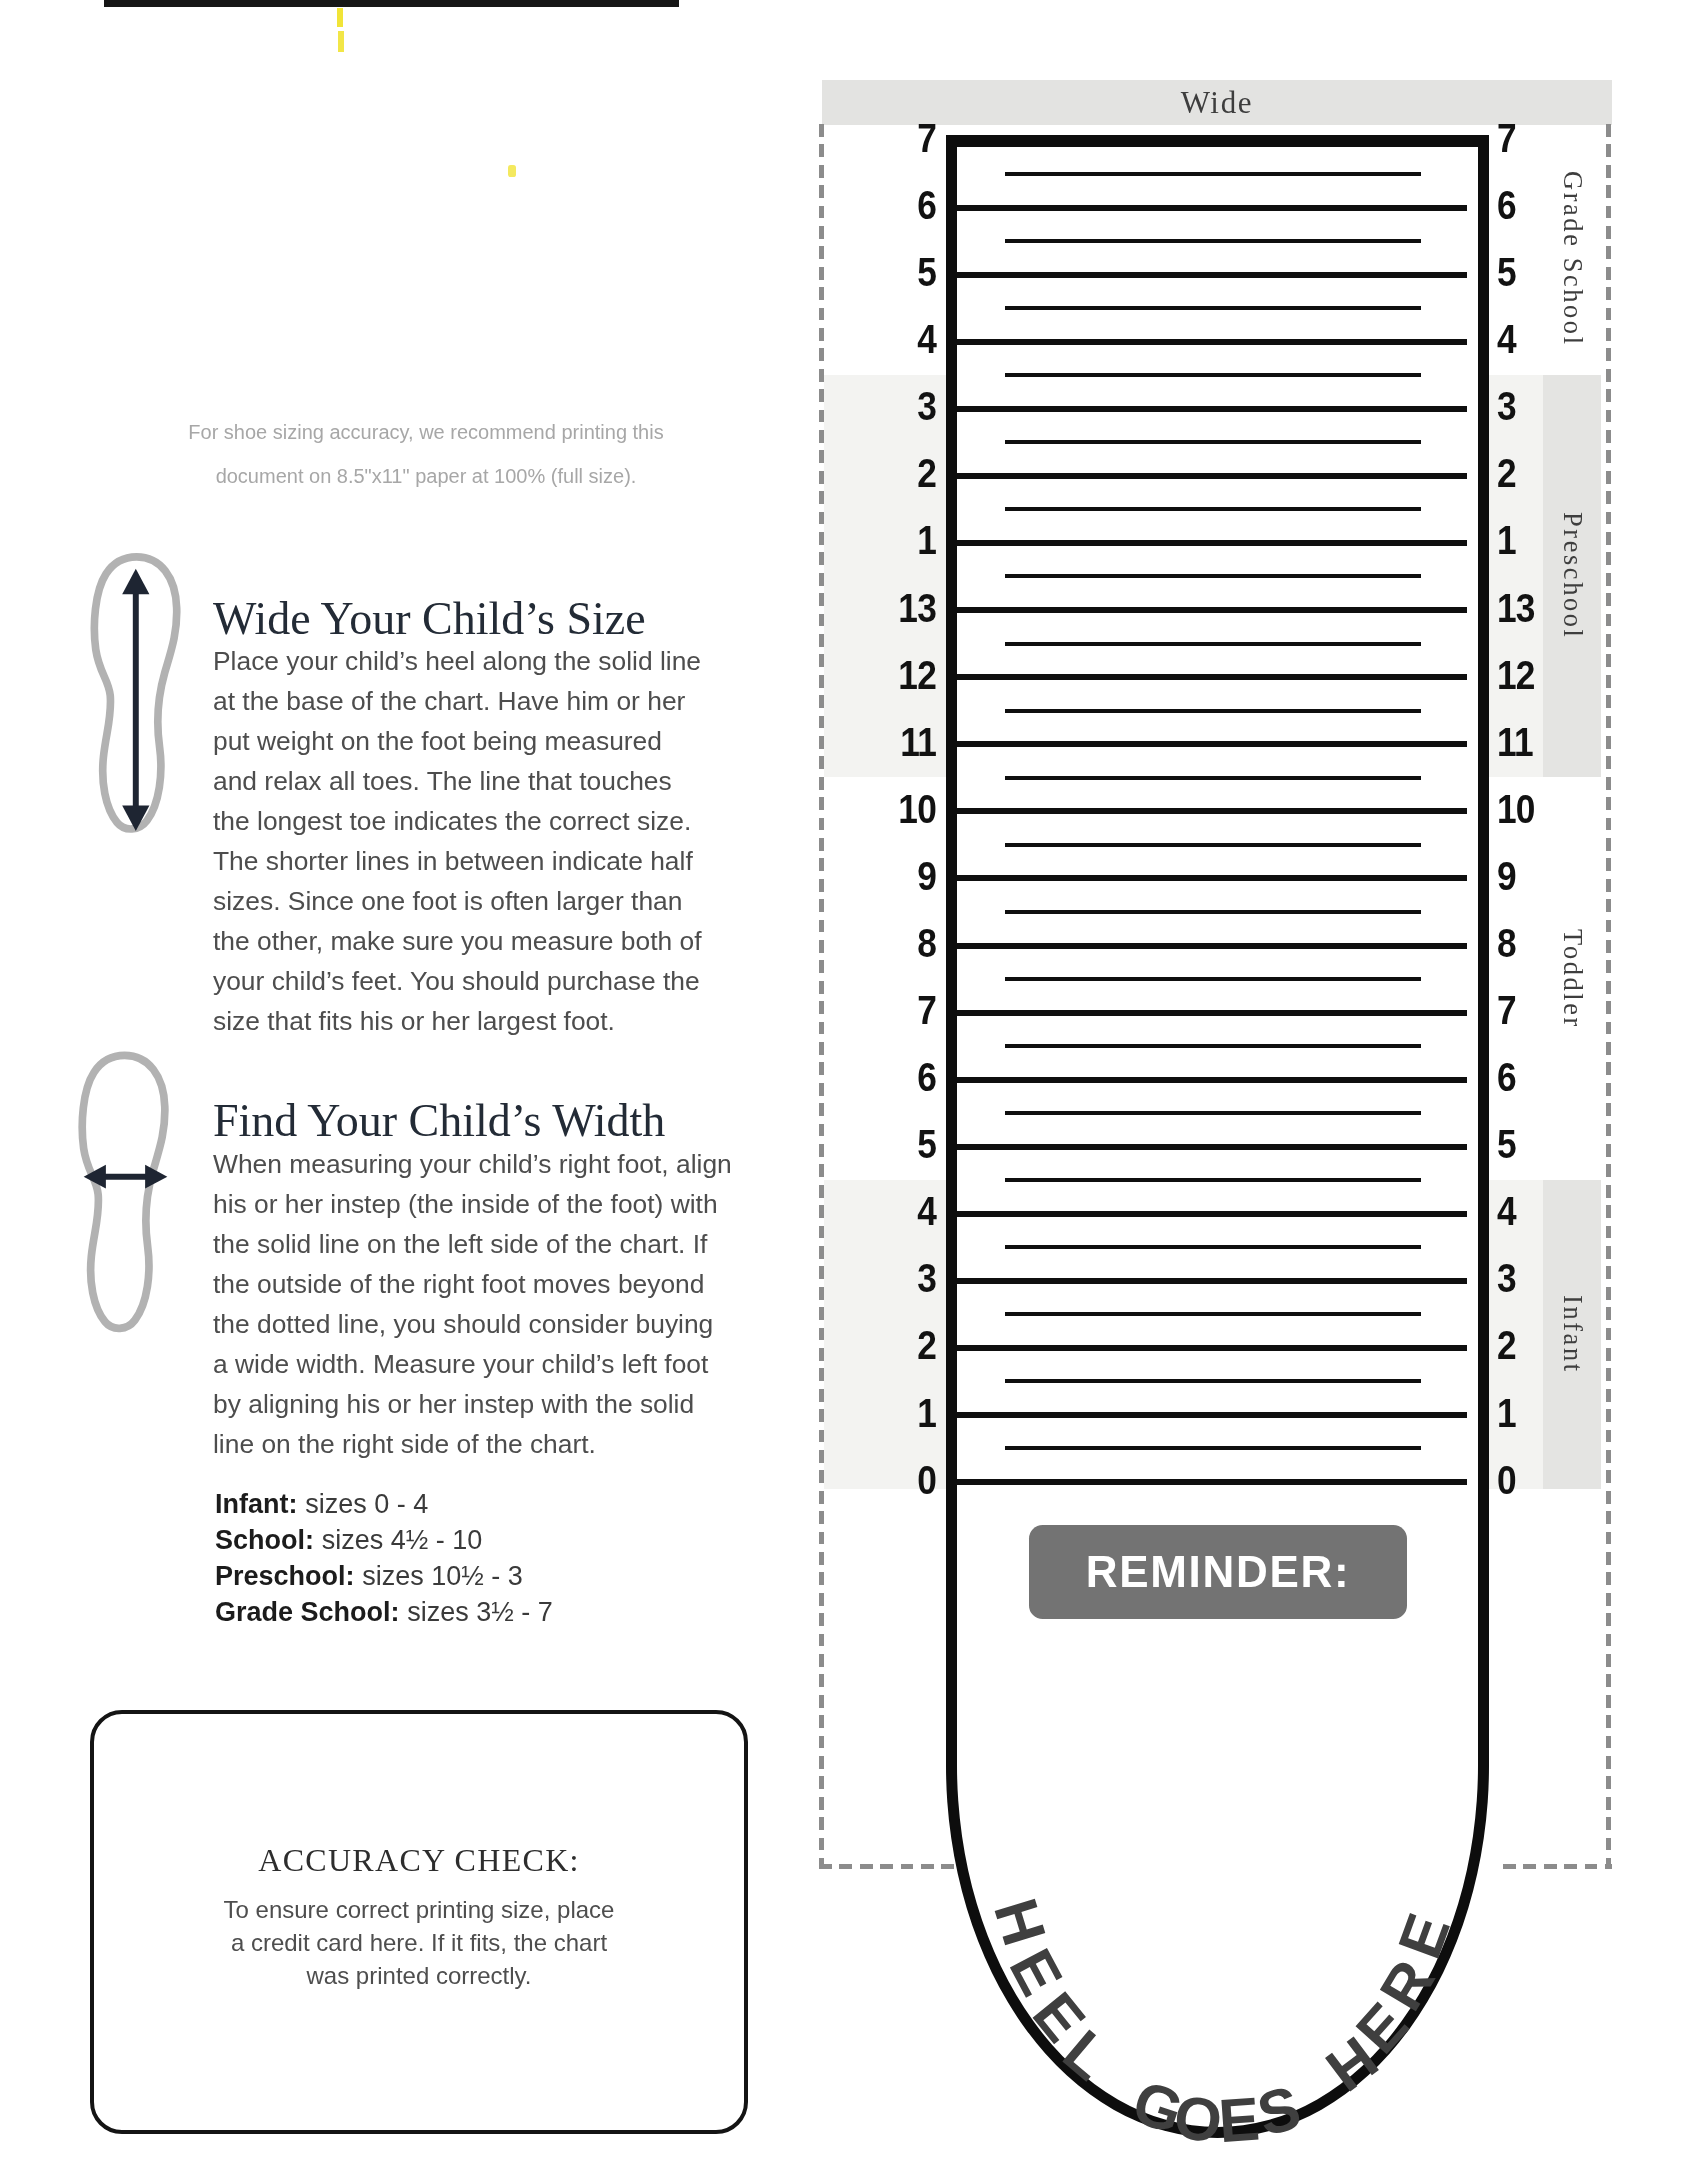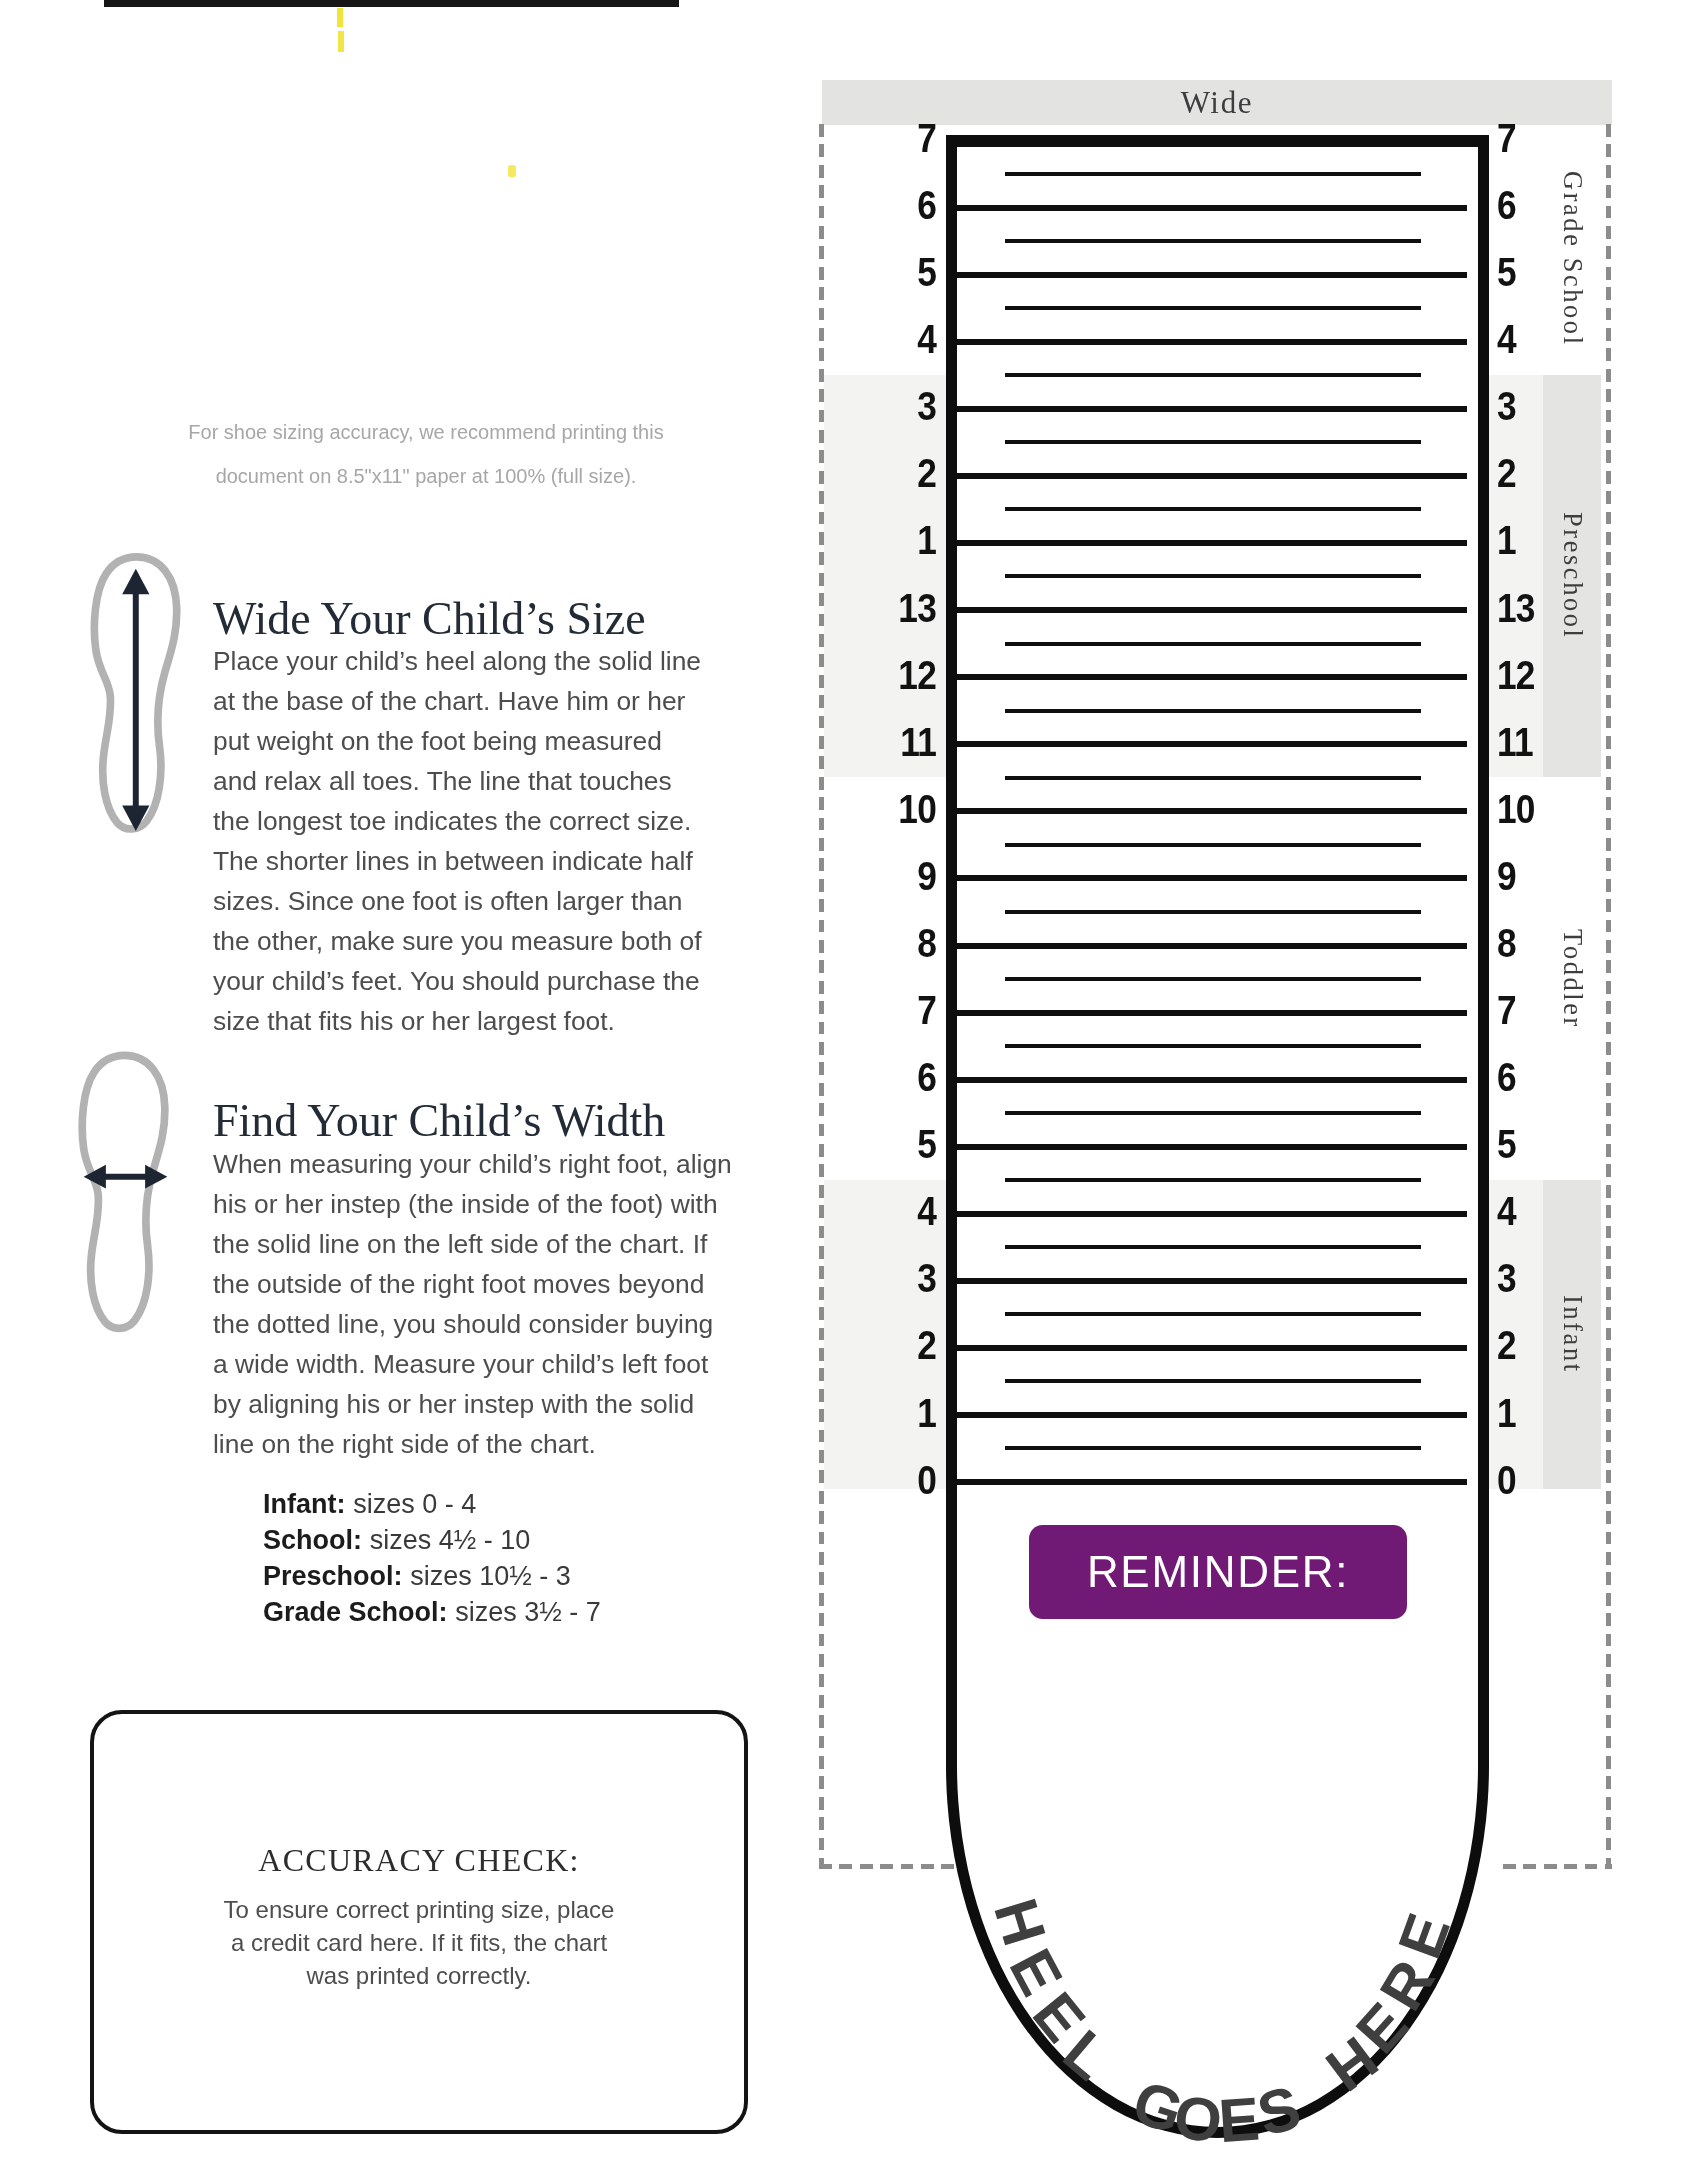--- a/index.html
+++ b/index.html
@@ -23,21 +23,21 @@
   .h2{font-family:"Liberation Serif","DejaVu Serif",serif;font-size:46px;font-weight:400;color:#232b36;}
   .h2-size{left:213px;top:554px;}
   .h2-width{left:213px;top:1056px;}
   .body-par{width:588px;font-size:26.4px;line-height:40px;color:#4d4d4d;}
   .p-size{left:213px;top:615px;}
   .p-width{left:213px;top:1118px;}
   .foot-icon1{left:82px;top:550px;}
   .foot-icon2{left:70px;top:1048px;}
 
   .ranges{left:215px;top:1486px;font-size:27px;}
-  .range-row{line-height:36px;margin-left:48px;}
+  .range-row{line-height:36px;}
   .range-label{font-weight:700;color:#1c1c1c;}
   .range-value{color:#3a3a3a;margin-left:7.7px;}
 
   .acc-box{left:90px;top:1710px;width:658px;height:424px;border:4.3px solid #141414;
            border-radius:32px;box-sizing:border-box;text-align:center;}
   .acc-head{margin-top:128px;font-family:"Liberation Serif","DejaVu Serif",serif;font-size:32px;
             letter-spacing:1.3px;color:#2d2d2d;}
   .acc-body{margin-top:13.6px;font-size:24px;line-height:33px;color:#4e4e4e;}
 
   
@@ -62,23 +62,23 @@
   .numR{left:1497px;width:94px;text-align:left;transform:scaleX(.86);transform-origin:0 50%;}
 
   .full-line{position:absolute;left:957px;width:510px;height:6px;background:#0f0f0f;}
   .half-line{position:absolute;left:1005px;width:416px;height:4.3px;background:#0f0f0f;}
 
   .band{position:absolute;}
   .cat-label{position:absolute;display:flex;align-items:center;justify-content:center;
              writing-mode:vertical-rl;font-family:"Liberation Serif","DejaVu Serif",serif;
              font-size:26.4px;letter-spacing:2.6px;color:#3e3e3e;}
 
-  .rem-badge{left:1029px;top:1525px;width:378px;height:94px;background:#701a75;border-radius:13.6px;
+  .rem-badge{left:1029px;top:1525px;width:378px;height:94px;background:#737373;border-radius:13.6px;
              display:flex;align-items:center;justify-content:center;
-             font-size:44px;font-weight:400;letter-spacing:1.7px;color:#ffffff;}
+             font-size:44px;font-weight:700;letter-spacing:1.7px;color:#ffffff;}
   .rem-body{left:963px;top:1615px;width:511px;text-align:center;
             font-size:36px;line-height:39px;font-weight:700;color:#6f6f6f;}
 
   .heel-letter{position:absolute;font-weight:700;font-size:61px;color:#3f3f3f;
                font-family:"Liberation Sans","DejaVu Sans",sans-serif;}
 </style>
 </head>
 <body>
 
 <div class="page">

